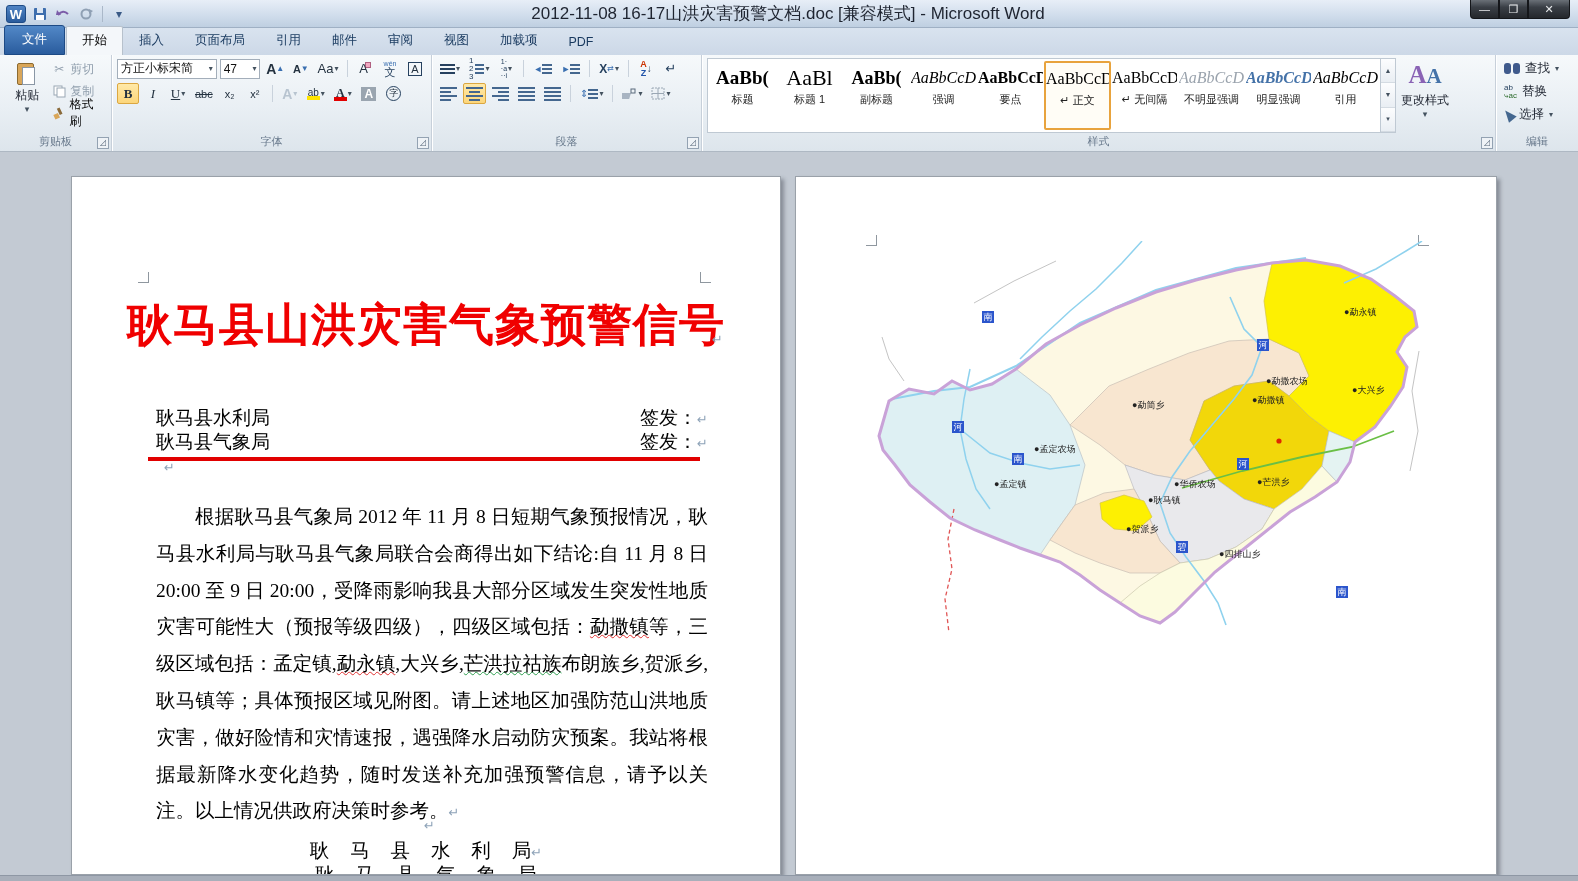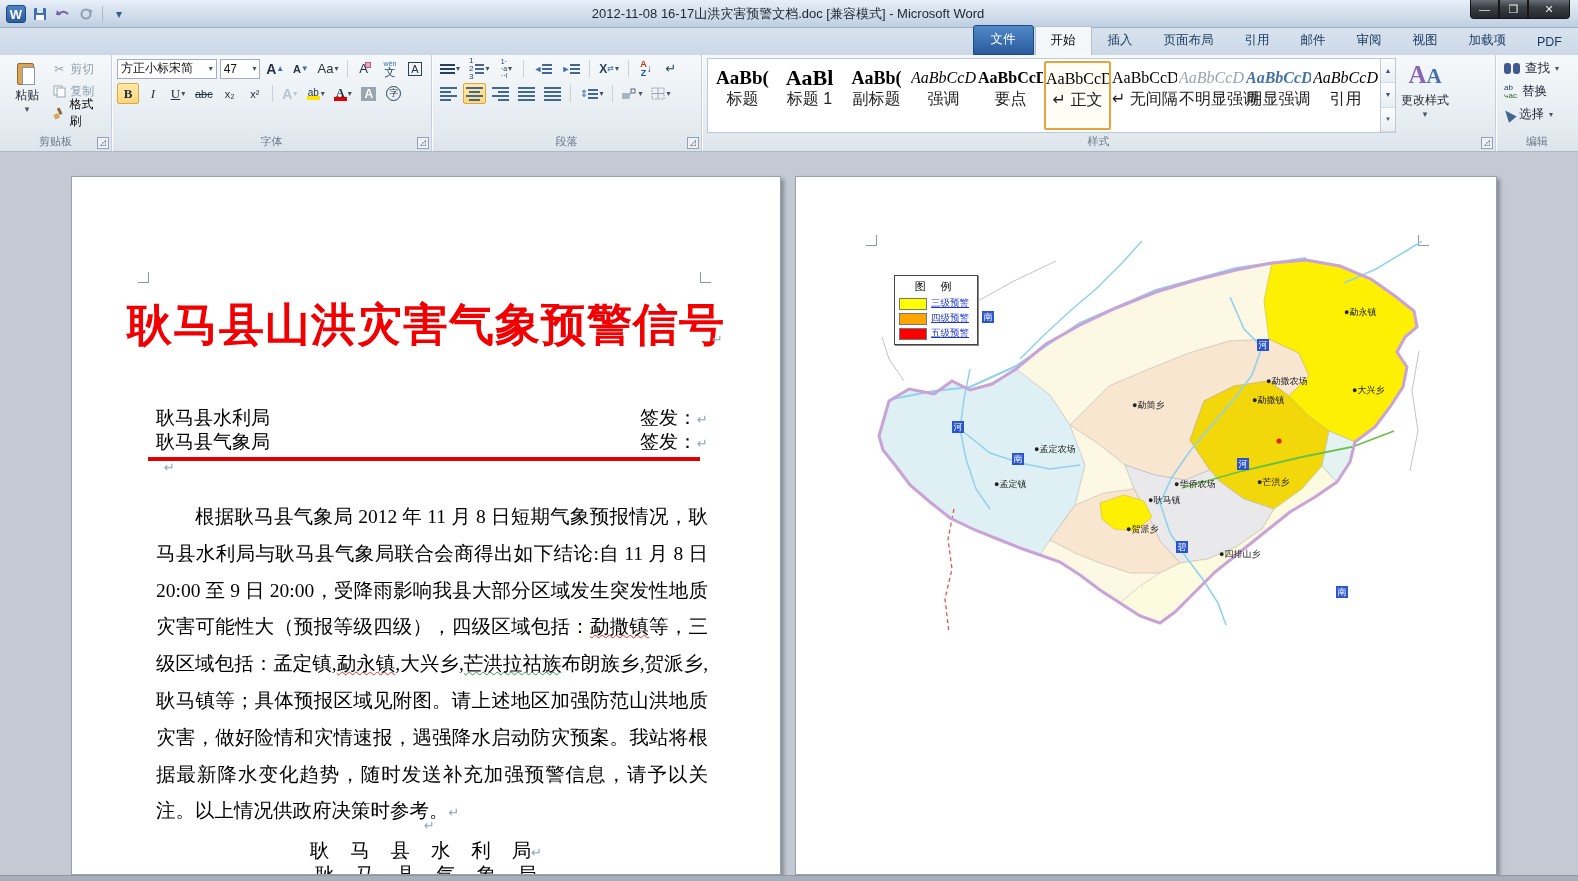--- a/index.html
+++ b/index.html
@@ -8,30 +8,30 @@
 
   
   .titlebar { position:absolute; left:0; top:0; width:100%; height:28px;
     background:linear-gradient(#e7eef7,#cfdceb 60%,#bfcfe1); border-bottom:1px solid #9fb0c4;
     display:flex; align-items:center; }
   .qat { display:flex; align-items:center; gap:5px; padding-left:6px; }
   .wlogo { width:20px; height:18px; background:linear-gradient(#4f83c3,#2a5c9d); color:#fff;
     font-weight:bold; font-size:13px; text-align:center; line-height:18px; border-radius:3px; border:1px solid #1d4a85;}
   .qbtn { width:18px; height:18px; display:flex; align-items:center; justify-content:center; font-size:12px; color:#3a5a86;}
   .qsep { width:1px; height:16px; background:#aab8c9; margin:0 2px;}
-  .title-text { position:absolute; left:0; right:2px; text-align:center; font-size:13px; color:#1e2430; pointer-events:none;}
+  .title-text { position:absolute; left:0; right:2px; text-align:center; font-size:17px; color:#1e2430; pointer-events:none;}
   .winbtns { position:absolute; right:8px; top:0; display:flex; }
   .winbtn { width:29px; height:19px; background:linear-gradient(#6a7077,#3a3f46 40%,#24272c);
     border:1px solid #14161a; border-top:none; color:#e8eaec; font-size:11px; display:flex;
     align-items:center; justify-content:center; }
   .winbtn.first{ border-radius:0 0 0 4px; } .winbtn.close{ width:42px; border-radius:0 0 4px 0; }
 
   
   .tabrow { position:absolute; left:0; top:28px; width:100%; height:27px;
-    background:linear-gradient(#d9e3ef,#ccd8e7); display:flex; align-items:flex-end; padding-left:4px;justify-content:flex-end; }
+    background:linear-gradient(#d9e3ef,#ccd8e7); display:flex; align-items:flex-end; padding-left:4px; }
   .tab { font-size:12.5px; color:#17385e; padding:5px 15px 6px; margin-right:1px; }
   .tab.file { background:linear-gradient(#5288c7,#2a5c9d); color:#fff; border-radius:3px 3px 0 0;
     border:1px solid #1d4a85; padding:5px 17px 6px; }
   .tab.active { background:#f4f7fa; border:1px solid #b7c1cc; border-bottom:none; border-radius:2px 2px 0 0; color:#000; }
 
   
   .ribbon { position:absolute; left:0; top:55px; width:100%; height:97px;
     background:linear-gradient(#f6f9fb,#e9eff4 55%,#dde5ec); border-bottom:1px solid #aeb8c3; display:flex; }
   .rgroup { display:flex; flex-direction:column; border-right:1px solid #c7d0da; box-shadow:1px 0 0 #ffffff; }
   .g-body { flex:1; display:flex; padding:3px 5px 0; }
@@ -58,21 +58,21 @@
   .stack { display:flex; flex-direction:column; align-items:center; line-height:1; }
   .al { width:17px; display:flex; flex-direction:column; gap:2px; }
   .al i { display:block; height:2px; background:#44678f; }
   .al .w1{width:100%} .al .w2{width:62%} .al .c{margin:0 auto} .al .r{margin-left:auto}
 
   
   .styleswrap { display:flex; align-items:stretch; }
   .gallery { display:flex; background:#fff; border:1px solid #bfc9d3; padding:2px 1px; }
   .scard { width:67px; text-align:center; padding-top:3px; border:1px solid transparent; }
   .scard .prev { font-family:"Liberation Serif","DejaVu Serif",serif; font-size:16px; line-height:26px; white-space:nowrap; overflow:hidden;}
-  .scard .slab { font-size:16px; line-height:16px; color:#222; white-space:nowrap;}
+  .scard .slab { font-size:11px; line-height:16px; color:#222; white-space:nowrap;}
   .scard.sel { border:2px solid #e8a33d; border-radius:2px; background:#fffdf6; }
   .scard.it .prev{ font-style:italic; font-weight:normal;} .scard.bd .prev{font-weight:bold;}
   .scard.subtle .prev{ font-style:italic; color:#9aa3ad;} .scard.intense .prev{font-style:italic;font-weight:bold;color:#4472a8;}
   .scroll3 { width:15px; display:flex; flex-direction:column; border:1px solid #bfc9d3; border-left:none; }
   .scroll3 div { flex:1; background:linear-gradient(#fcfdfe,#e9eef3); font-size:7px; color:#44525f;
     display:flex; align-items:center; justify-content:center; border-bottom:1px solid #d4dbe2;}
   .chstyle { width:58px; display:flex; flex-direction:column; align-items:center; font-size:12px; padding-top:4px; color:#1e2430;}
   .chAA { font-family:"Liberation Serif","DejaVu Serif",serif; font-weight:bold; line-height:26px;}
   .chAA .a1 { color:#8a63b5; font-size:25px;} .chAA .a2 { color:#4472a8; font-size:21px;}
   .editrow { display:flex; align-items:center; gap:5px; font-size:12.5px; color:#1e2430; height:21px; }
@@ -441,21 +441,21 @@
     </div>
 
     <div class="rgroup" style="flex:1">
       <div class="g-body styleswrap">
         <div class="gallery">
           <div class="scard">
               <div class="prev" style="font-weight:bold;font-size:19px">AaBb(</div>
               <div class="slab">标题</div>
             </div>
           <div class="scard">
-              <div class="prev" style="font-weight:bold;font-size:22px">AaBl</div>
+              <div class="prev" style="font-weight:normal;font-size:22px">AaBl</div>
               <div class="slab">标题 1</div>
             </div>
           <div class="scard">
               <div class="prev" style="font-weight:bold;font-size:18px">AaBb(</div>
               <div class="slab">副标题</div>
             </div>
           <div class="scard it">
               <div class="prev">AaBbCcD</div>
               <div class="slab">强调</div>
             </div>
@@ -614,33 +614,18 @@
         
         <span class="rivlabel" style="left:108px;top:70px">南</span>
         <span class="rivlabel" style="left:78px;top:180px">河</span>
         <span class="rivlabel" style="left:138px;top:212px">南</span>
         <span class="rivlabel" style="left:383px;top:98px">河</span>
         <span class="rivlabel" style="left:363px;top:217px">河</span>
         <span class="rivlabel" style="left:302px;top:300px">碧</span>
         <span class="rivlabel" style="left:462px;top:345px">南</span>
 
         
-        <div class="legend">
-          <div class="ltitle">图  例</div>
-          <div class="lrow">
-              <span class="lsw sw-y"></span>
-              <span>三级预警</span>
-            </div>
-          <div class="lrow">
-              <span class="lsw sw-o"></span>
-              <span>四级预警</span>
-            </div>
-          <div class="lrow">
-              <span class="lsw sw-r"></span>
-              <span>五级预警</span>
-            </div>
-        </div>
       </div>
     </div>
   </div>
 
   <div class="statusstrip"></div>
 </div>
 
 </body></html>

